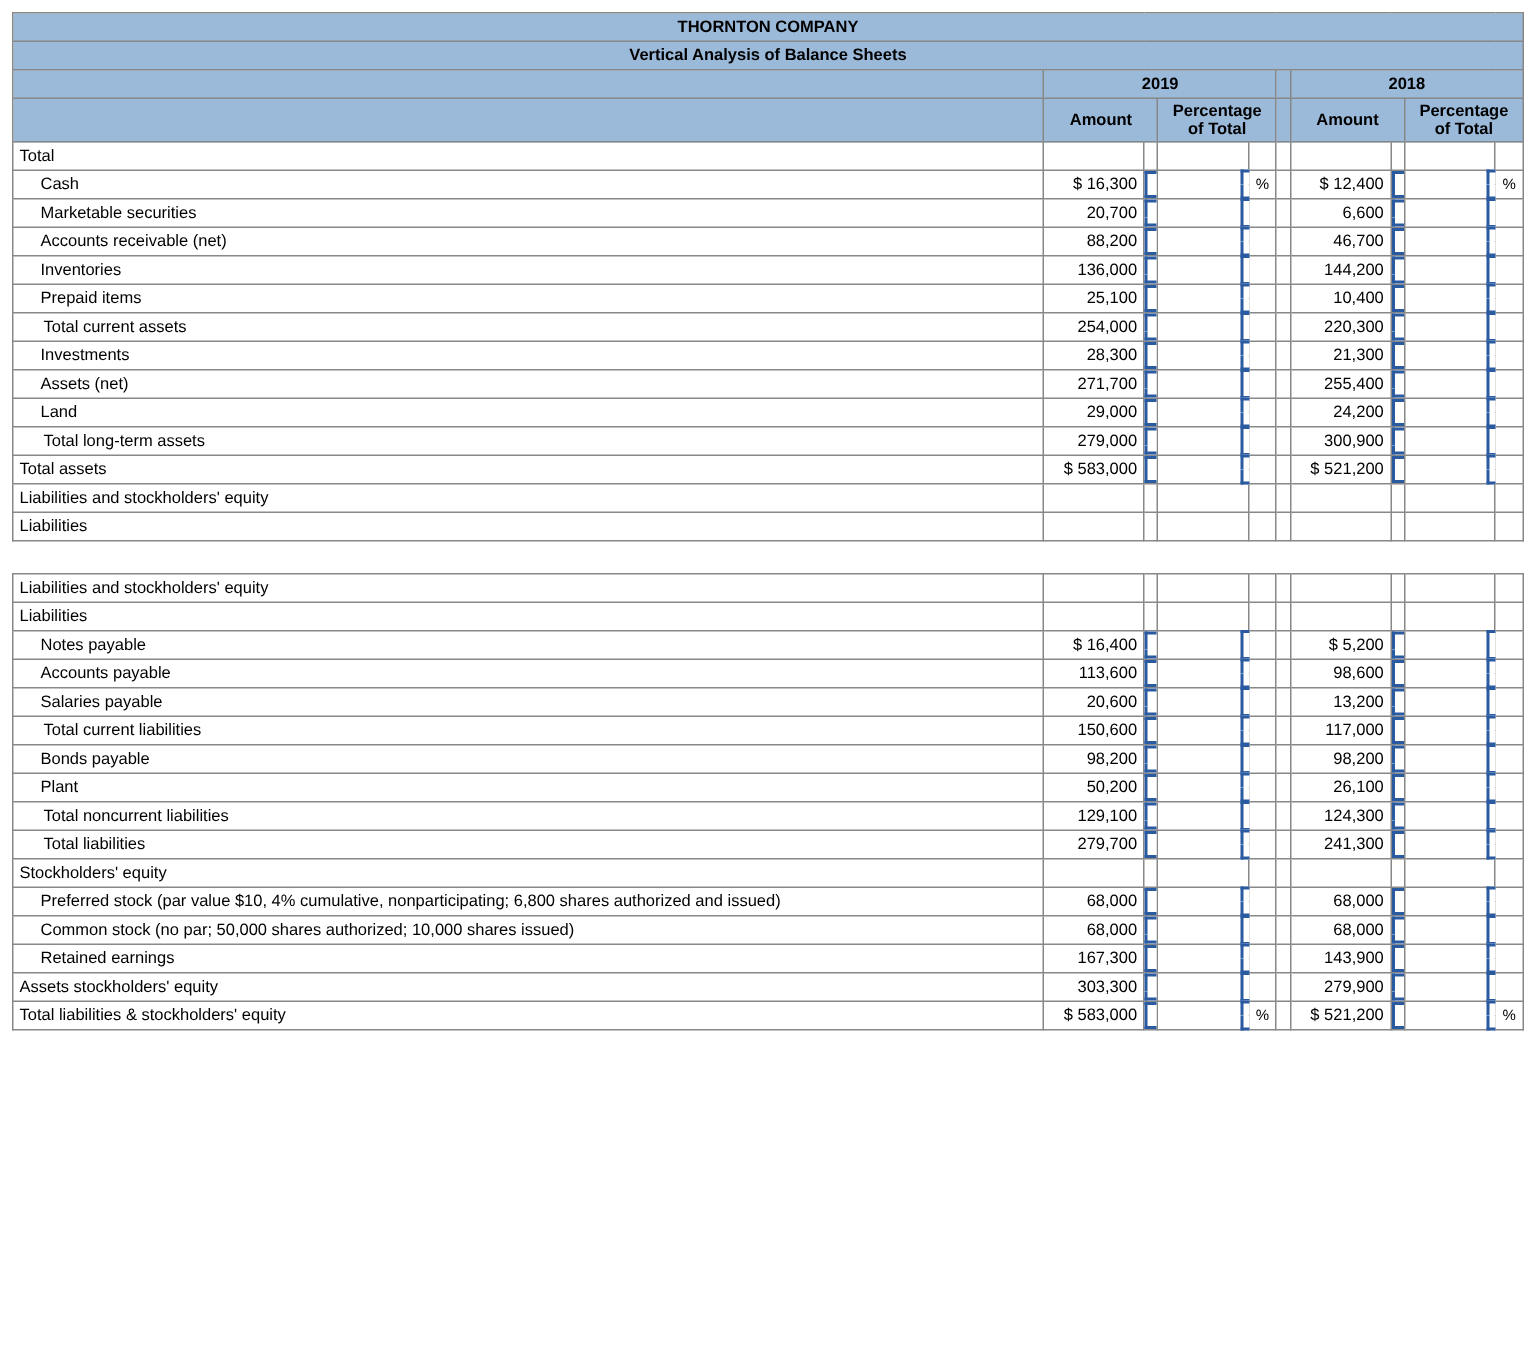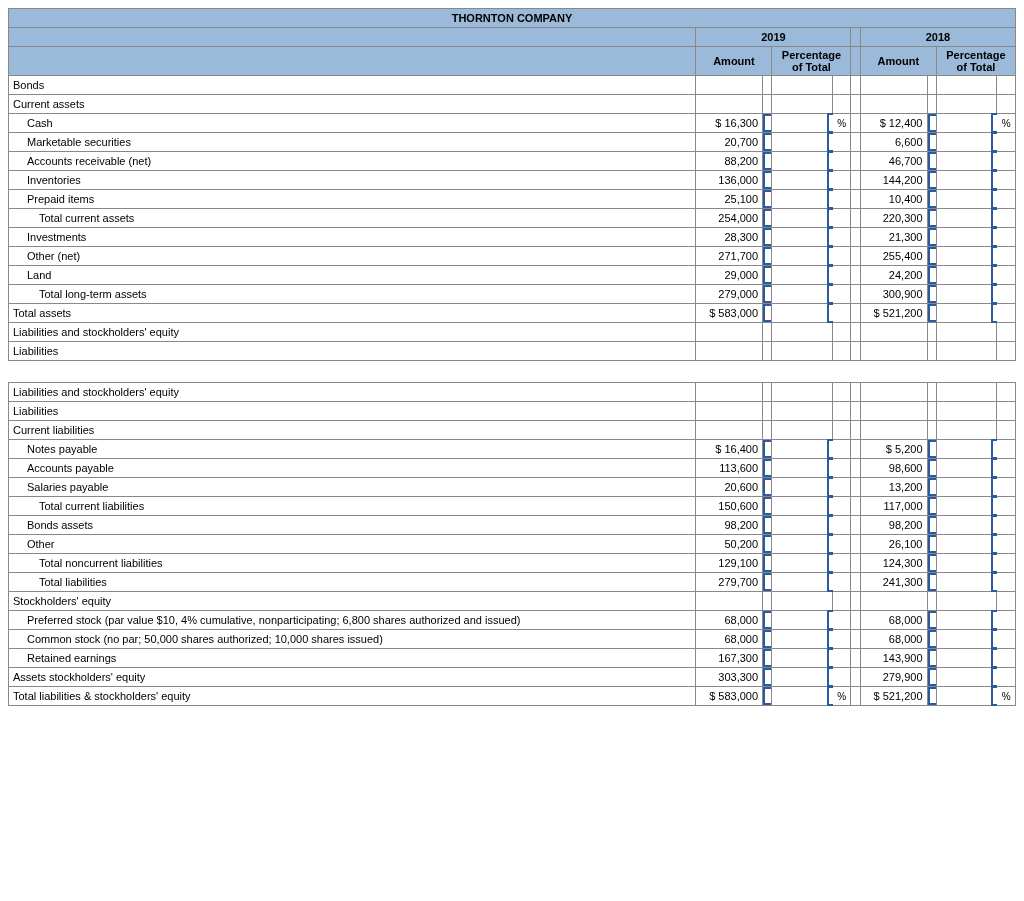--- a/index.html
+++ b/index.html
@@ -26,21 +26,21 @@
     font-weight: bold;
     text-align: center;
   }
   .label-col { width: 660px; }
   .amt-col   { width: 64px; }
   .fold-col  { width: 6px; padding:0; }
   .pct-col   { width: 58px; }
   .sym-col   { width: 14px; font-size:10px; text-align:center; }
   .gap-col   { width: 6px; }
   .indent1 { padding-left: 18px; }
-  .indent2 { padding-left: 30px; }
+  .indent2 { padding-left: 20px; }
   .num { text-align: right; white-space: nowrap; }
   .fold-top {
     border-left: 2px solid #2a5aa0;
     border-top: 2px solid #2a5aa0;
     background: #fff;
     height: 6px;
   }
   .fold-bot {
     border-left: 2px solid #2a5aa0;
     border-bottom: 2px solid #2a5aa0;
@@ -66,49 +66,40 @@
     <col class="amt-col">
       <col class="fold-col">
       <col class="pct-col">
       <col class="sym-col">
   </colgroup>
   <tbody id="tb-head">
       <tr>
         <td colspan="10" class="hdr-blue">THORNTON COMPANY</td>
       </tr>
       <tr>
+        <td colspan="10" class="hdr-blue">Vertical Analysis of Balance Sheets</td>
+      </tr>
+      <tr>
         <td class="hdr-blue"></td>
         <td colspan="4" class="hdr-blue">2019</td>
         <td class="hdr-blue"></td>
         <td colspan="4" class="hdr-blue">2018</td>
       </tr>
       <tr>
         <td class="hdr-blue"></td>
         <td colspan="2" class="hdr-blue">Amount</td>
         <td colspan="2" class="hdr-blue">Percentage of Total</td>
         <td class="hdr-blue"></td>
         <td colspan="2" class="hdr-blue">Amount</td>
         <td colspan="2" class="hdr-blue">Percentage of Total</td>
       </tr>
     </tbody>
   <tbody id="tb1">
       <tr>
-        <td class="">Bonds</td>
-        <td></td>
-        <td></td>
-        <td></td>
-        <td></td>
-        <td></td>
-        <td></td>
-        <td></td>
-        <td></td>
-        <td></td>
-      </tr>
-      <tr>
-        <td class="">Current assets</td>
+        <td class="">Total</td>
         <td></td>
         <td></td>
         <td></td>
         <td></td>
         <td></td>
         <td></td>
         <td></td>
         <td></td>
         <td></td>
       </tr>
@@ -330,21 +321,21 @@
         </td>
         <td class="num" style="position: relative;">
           <div style="position: absolute; right: -1px; top: -1px; bottom: -1px; width: 6px;">
             <div class="fold-top" style="height:50%;"></div>
             <div class="fold-bot" style="height:50%;"></div>
           </div>
         </td>
         <td class="sym-col"></td>
       </tr>
       <tr>
-        <td class="indent1">Other (net)</td>
+        <td class="indent1">Assets (net)</td>
         <td class="num">271,700</td>
         <td class="inputcell fold-col">
           <div class="fold-wrap">
             <div class="fold-top"></div>
             <div class="fold-bot"></div>
           </div>
         </td>
         <td class="num" style="position: relative;">
           <div style="position: absolute; right: -1px; top: -1px; bottom: -1px; width: 6px;">
             <div class="fold-top" style="height:50%;"></div>
@@ -513,32 +504,20 @@
         <td></td>
         <td></td>
         <td></td>
         <td></td>
         <td></td>
         <td></td>
         <td></td>
         <td></td>
       </tr>
       <tr>
-        <td class="">Current liabilities</td>
-        <td></td>
-        <td></td>
-        <td></td>
-        <td></td>
-        <td></td>
-        <td></td>
-        <td></td>
-        <td></td>
-        <td></td>
-      </tr>
-      <tr>
         <td class="indent1">Notes payable</td>
         <td class="num">$    16,400</td>
         <td class="inputcell fold-col">
           <div class="fold-wrap">
             <div class="fold-top"></div>
             <div class="fold-bot"></div>
           </div>
         </td>
         <td class="num" style="position: relative;">
           <div style="position: absolute; right: -1px; top: -1px; bottom: -1px; width: 6px;">
@@ -653,21 +632,21 @@
         </td>
         <td class="num" style="position: relative;">
           <div style="position: absolute; right: -1px; top: -1px; bottom: -1px; width: 6px;">
             <div class="fold-top" style="height:50%;"></div>
             <div class="fold-bot" style="height:50%;"></div>
           </div>
         </td>
         <td class="sym-col"></td>
       </tr>
       <tr>
-        <td class="indent1">Bonds assets</td>
+        <td class="indent1">Bonds payable</td>
         <td class="num">98,200</td>
         <td class="inputcell fold-col">
           <div class="fold-wrap">
             <div class="fold-top"></div>
             <div class="fold-bot"></div>
           </div>
         </td>
         <td class="num" style="position: relative;">
           <div style="position: absolute; right: -1px; top: -1px; bottom: -1px; width: 6px;">
             <div class="fold-top" style="height:50%;"></div>
@@ -685,21 +664,21 @@
         </td>
         <td class="num" style="position: relative;">
           <div style="position: absolute; right: -1px; top: -1px; bottom: -1px; width: 6px;">
             <div class="fold-top" style="height:50%;"></div>
             <div class="fold-bot" style="height:50%;"></div>
           </div>
         </td>
         <td class="sym-col"></td>
       </tr>
       <tr>
-        <td class="indent1">Other</td>
+        <td class="indent1">Plant</td>
         <td class="num">50,200</td>
         <td class="inputcell fold-col">
           <div class="fold-wrap">
             <div class="fold-top"></div>
             <div class="fold-bot"></div>
           </div>
         </td>
         <td class="num" style="position: relative;">
           <div style="position: absolute; right: -1px; top: -1px; bottom: -1px; width: 6px;">
             <div class="fold-top" style="height:50%;"></div>

